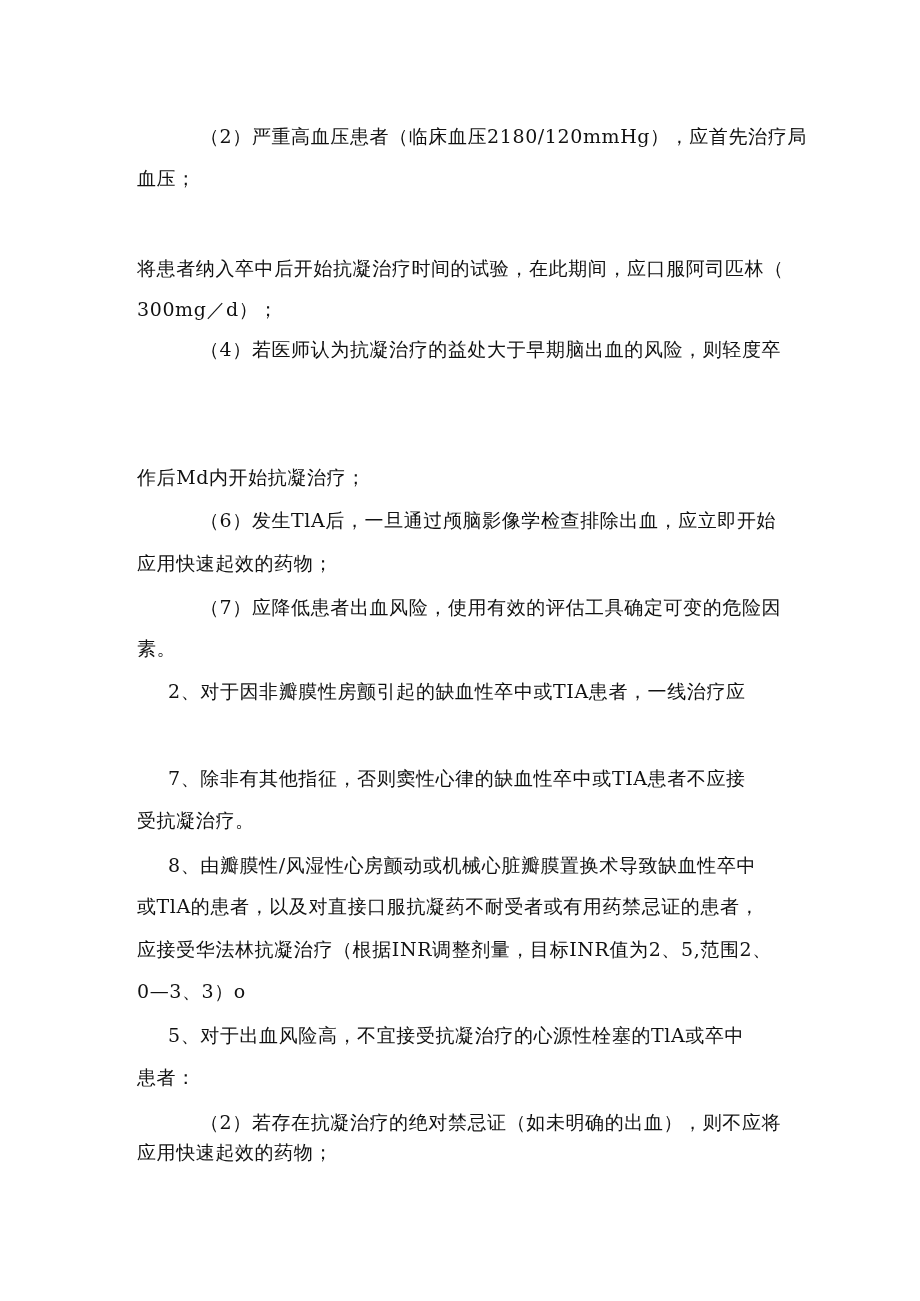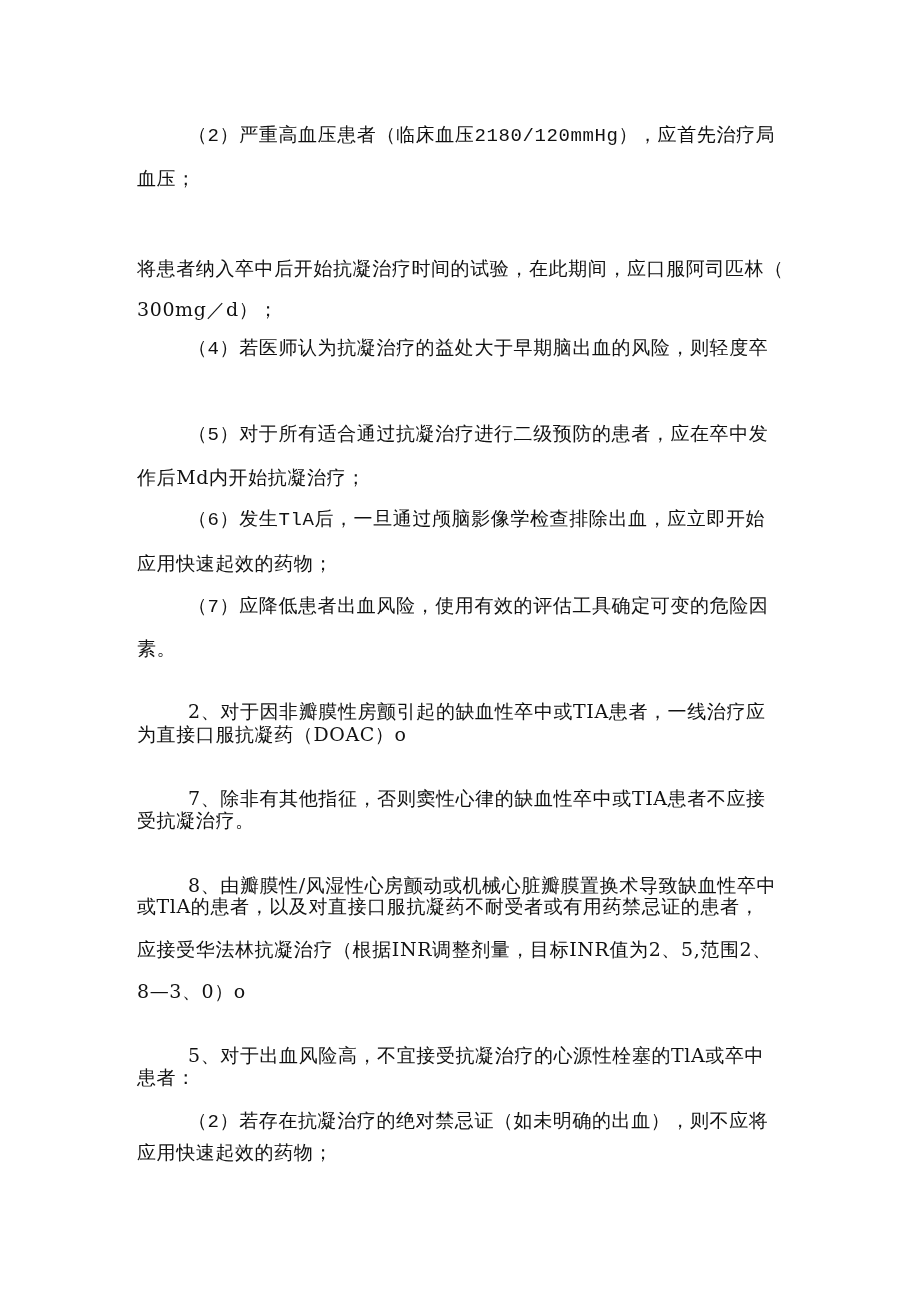--- a/index.html
+++ b/index.html
@@ -1,43 +1,41 @@
 <!DOCTYPE html>
 <html><head>
 <meta charset="utf-8">
 <style>
   html, body { margin: 0; padding: 0; background: #ffffff; }
   body { width: 920px; height: 1301px; position: relative; overflow: hidden;
          font-family: "DejaVu Serif", "Liberation Serif", serif; color: #111111; }
   .page { position: absolute; left: 0; top: 0; width: 920px; height: 1301px; background: #fff; }
   .line { position: absolute; left: 137px; font-size: 19px; line-height: 24px; white-space: nowrap;
           letter-spacing: 0.6px; }
-  .ind2 { left: 188px; font-family: Liberation Mono, monospace; }
-  .ind1 { left: 188px; margin-top: 20px; }
+  .ind2 { left: 200px; }
+  .ind1 { left: 168px; }
 </style>
 </head>
 <body>
 
 <div class="page">
   <div class="line ind2" style="top:124px">（2）严重高血压患者（临床血压2180/120mmHg），应首先治疗局</div>
   <div class="line" style="top:166px">血压；</div>
   <div class="line" style="top:256px">将患者纳入卒中后开始抗凝治疗时间的试验，在此期间，应口服阿司匹林（</div>
   <div class="line" style="top:297px">300mg／d）；</div>
   <div class="line ind2" style="top:337px">（4）若医师认为抗凝治疗的益处大于早期脑出血的风险，则轻度卒</div>
-  <div class="line ind2" style="top:423px">（5）对于所有适合通过抗凝治疗进行二级预防的患者，应在卒中发</div>
   <div class="line" style="top:465px">作后Md内开始抗凝治疗；</div>
   <div class="line ind2" style="top:508px">（6）发生TlA后，一旦通过颅脑影像学检查排除出血，应立即开始</div>
   <div class="line" style="top:551px">应用快速起效的药物；</div>
   <div class="line ind2" style="top:595px">（7）应降低患者出血风险，使用有效的评估工具确定可变的危险因</div>
   <div class="line" style="top:636px">素。</div>
   <div class="line ind1" style="top:679px">2、对于因非瓣膜性房颤引起的缺血性卒中或TIA患者，一线治疗应</div>
-  <div class="line" style="top:722px">为直接口服抗凝药（DOAC）o</div>
   <div class="line ind1" style="top:766px">7、除非有其他指征，否则窦性心律的缺血性卒中或TIA患者不应接</div>
   <div class="line" style="top:808px">受抗凝治疗。</div>
   <div class="line ind1" style="top:853px">8、由瓣膜性/风湿性心房颤动或机械心脏瓣膜置换术导致缺血性卒中</div>
   <div class="line" style="top:894px">或TlA的患者，以及对直接口服抗凝药不耐受者或有用药禁忌证的患者，</div>
   <div class="line" style="top:937px">应接受华法林抗凝治疗（根据INR调整剂量，目标INR值为2、5,范围2、</div>
-  <div class="line" style="top:979px">8—3、0）o</div>
+  <div class="line" style="top:979px">0—3、3）o</div>
   <div class="line ind1" style="top:1023px">5、对于出血风险高，不宜接受抗凝治疗的心源性栓塞的TlA或卒中</div>
   <div class="line" style="top:1065px">患者：</div>
   <div class="line ind2" style="top:1110px">（2）若存在抗凝治疗的绝对禁忌证（如未明确的出血），则不应将</div>
   <div class="line" style="top:1140px">应用快速起效的药物；</div>
 </div>
 
 </body></html>

